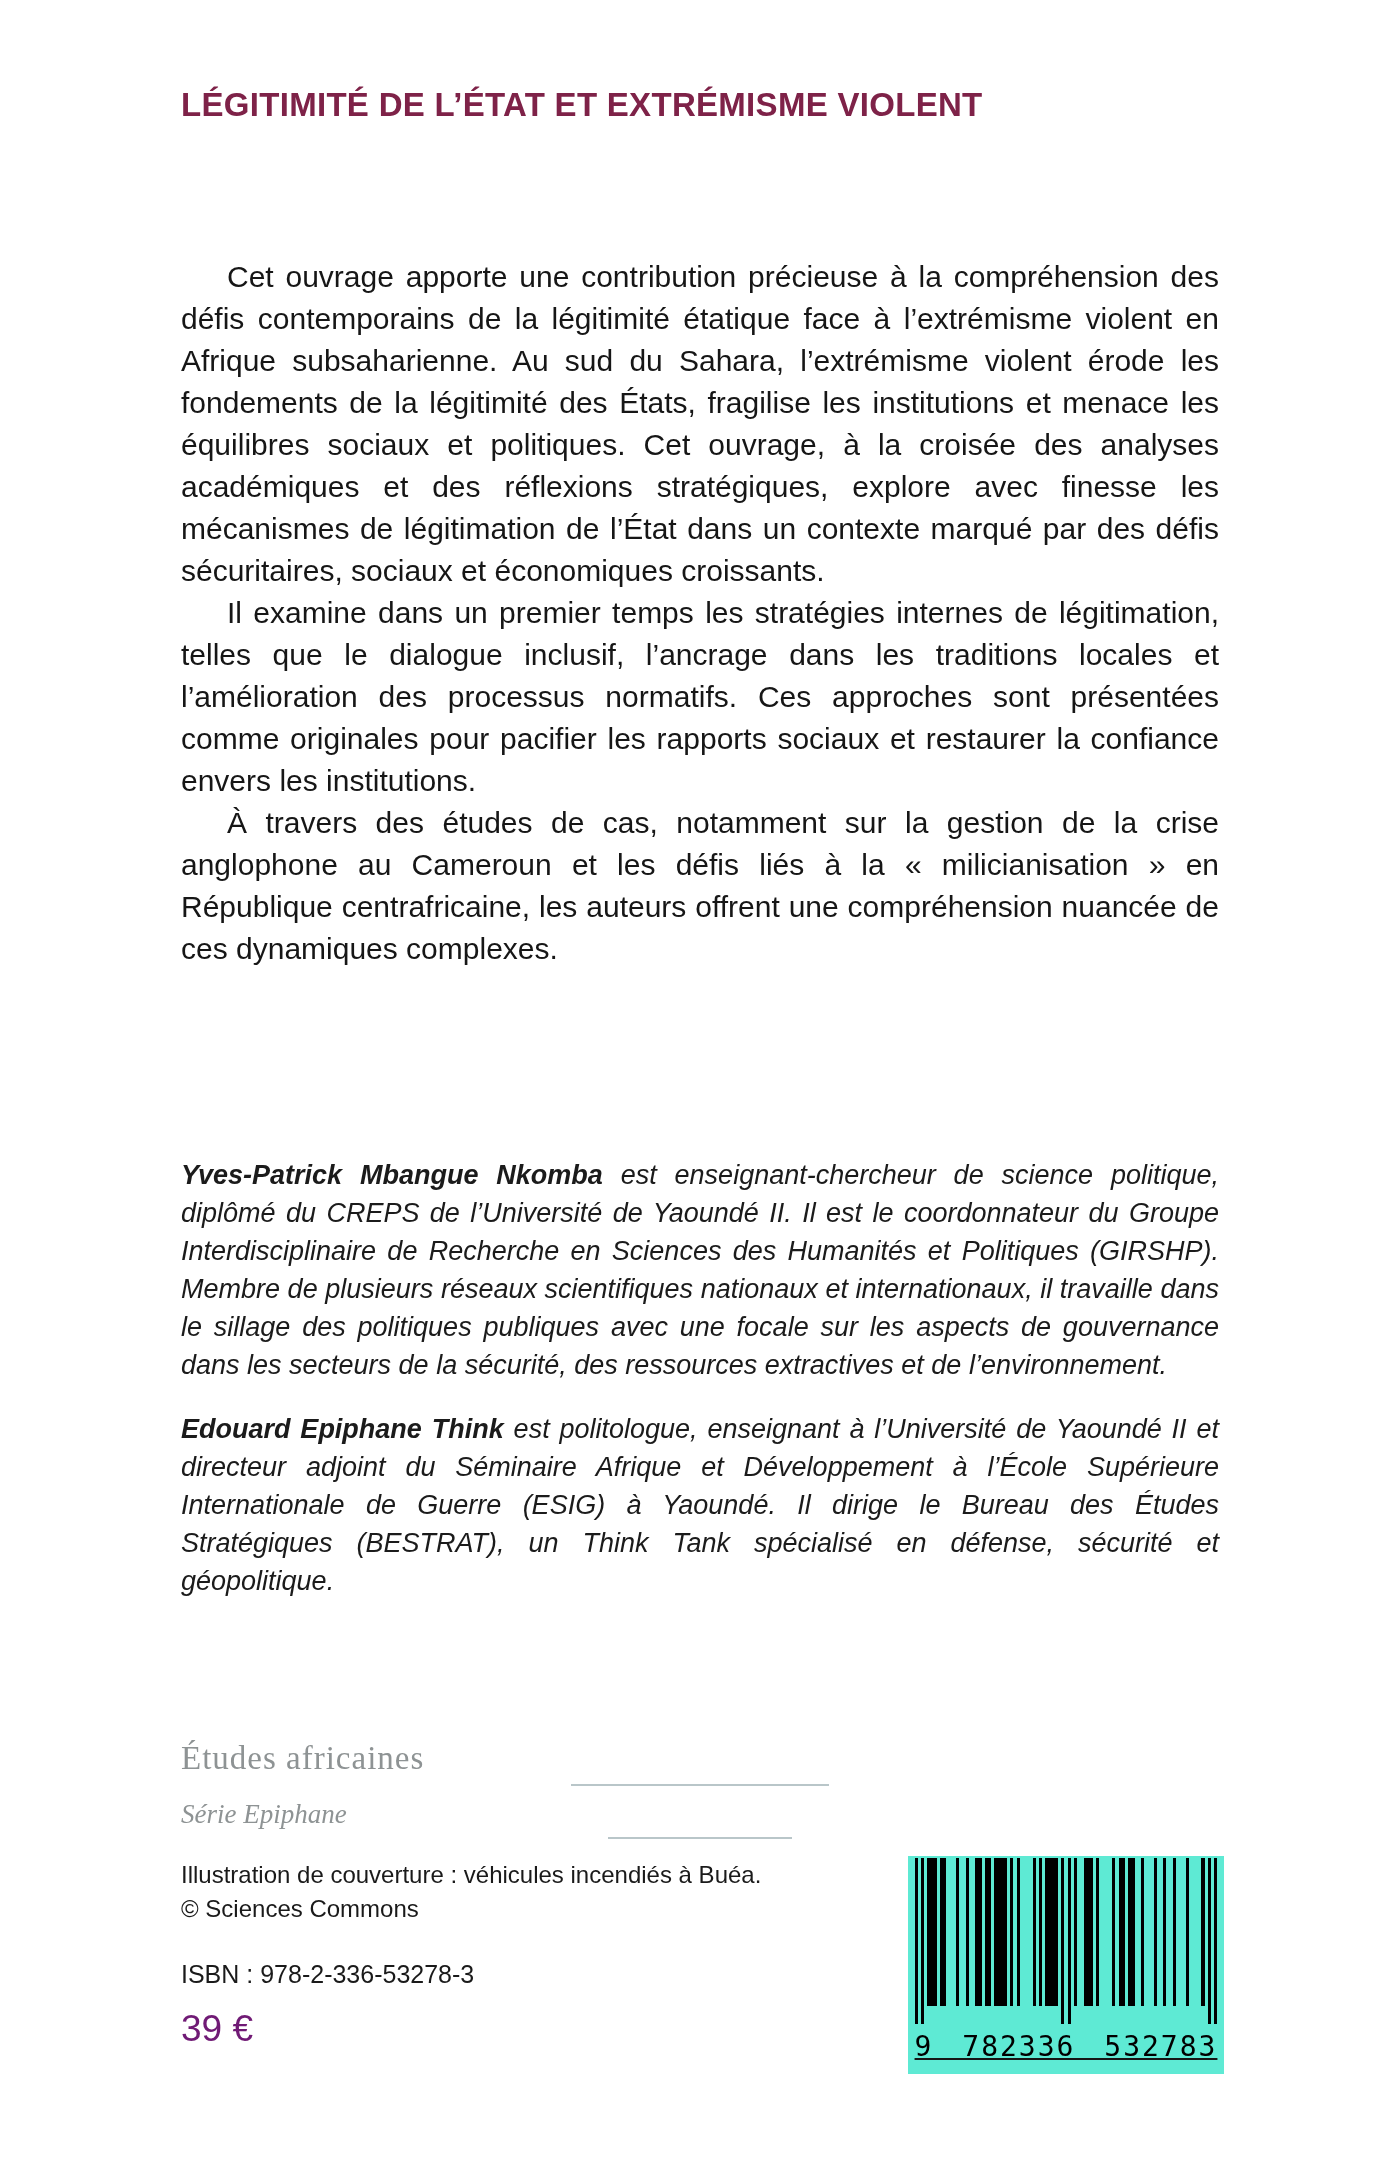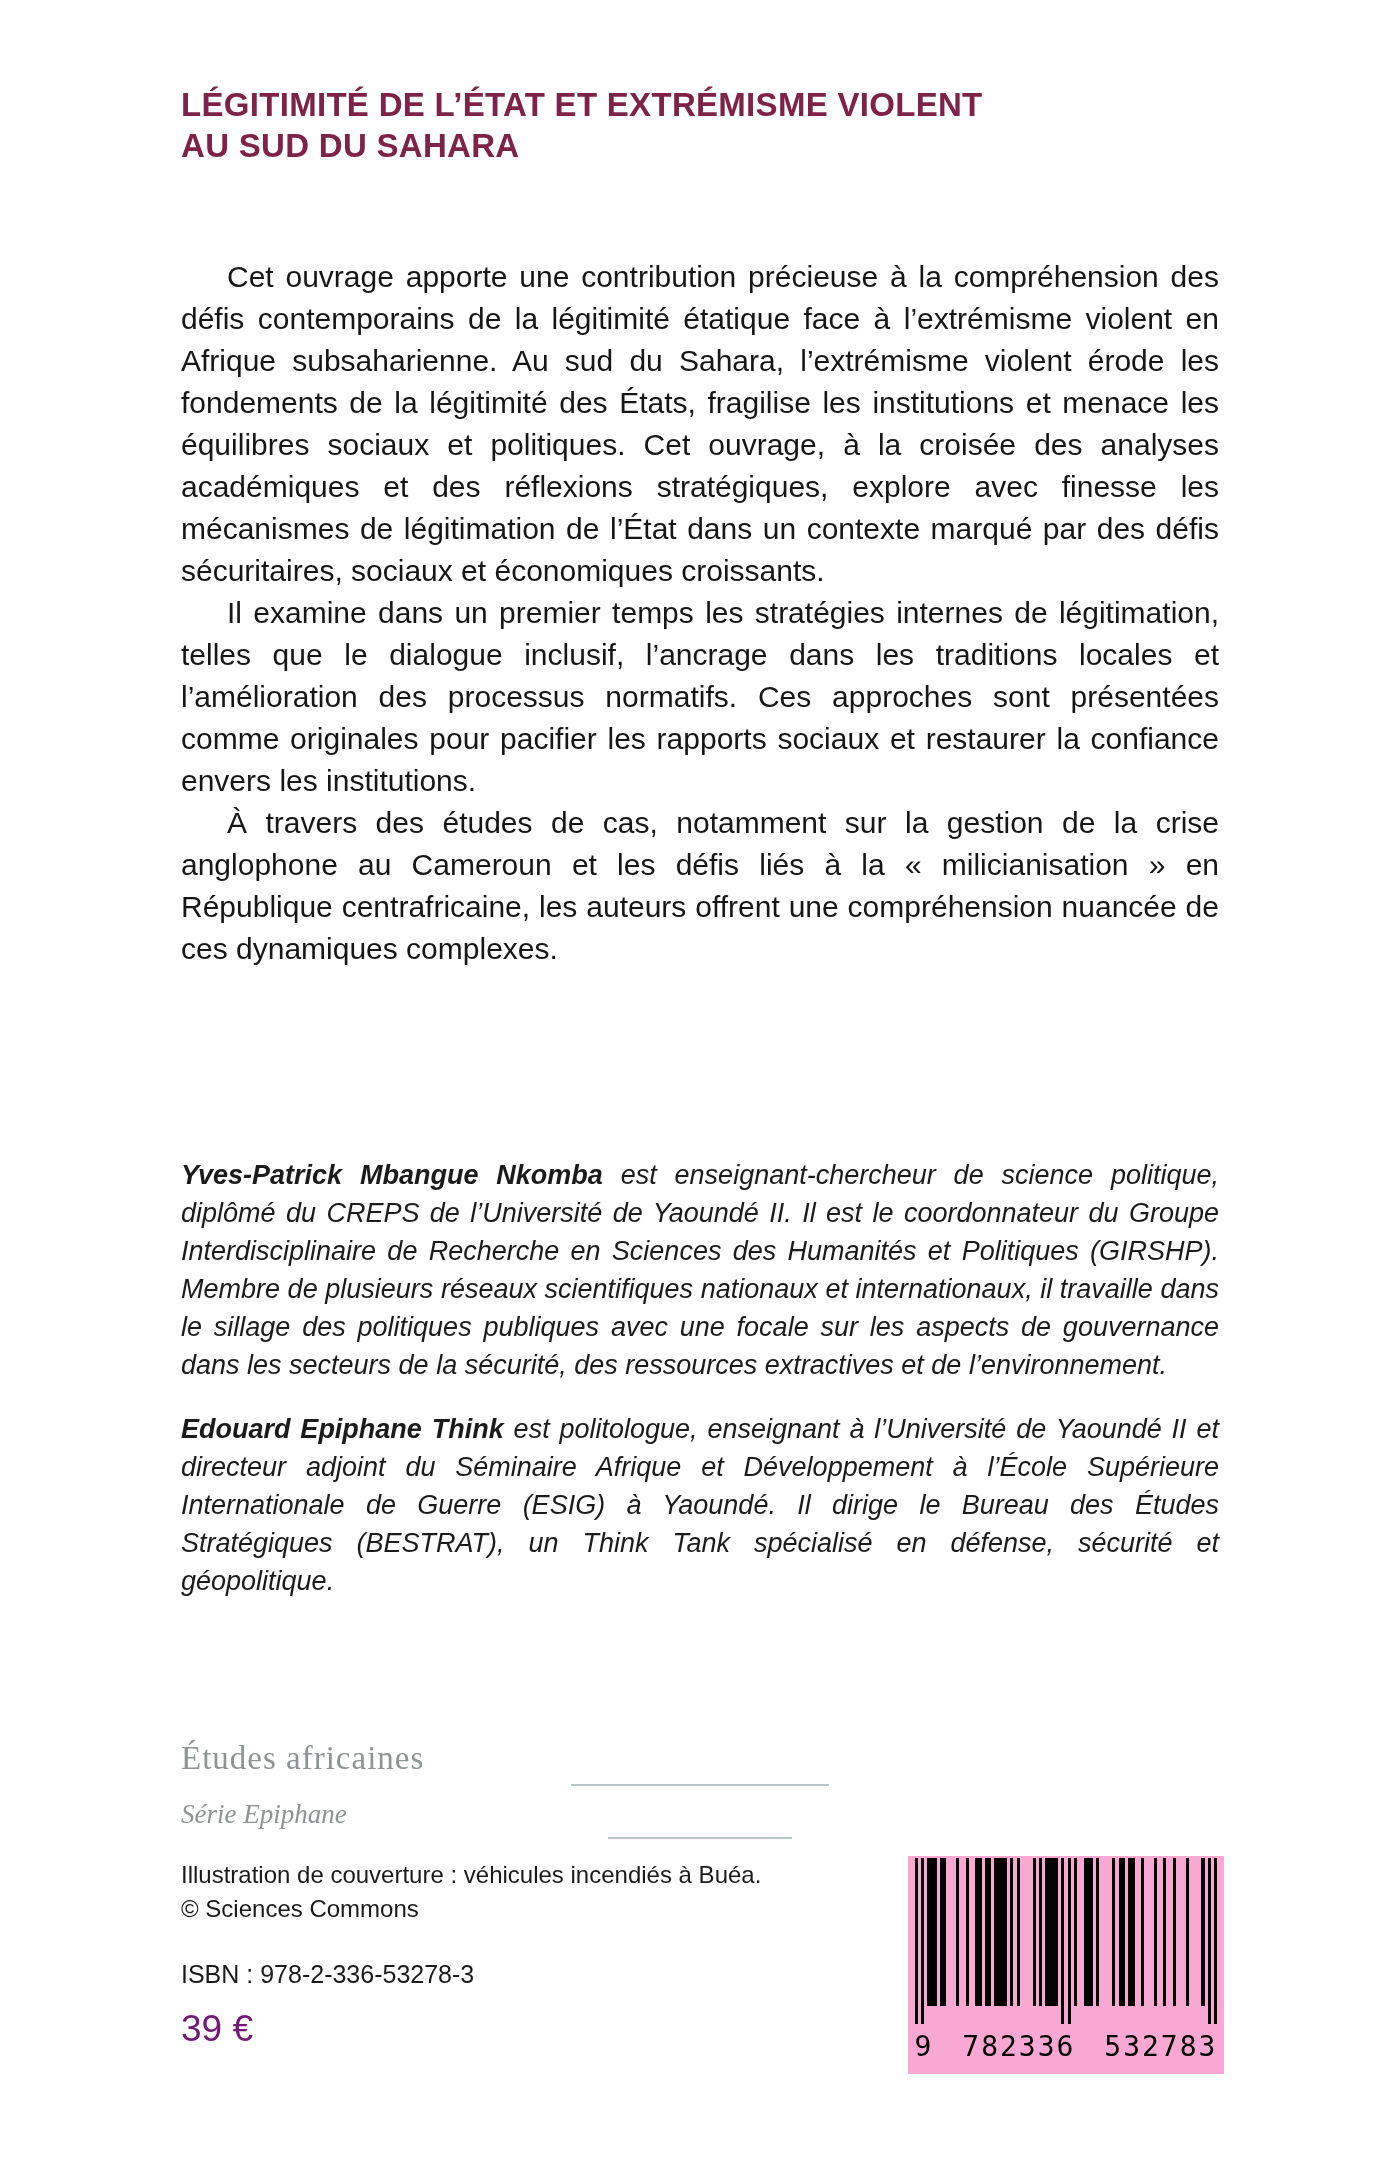--- a/index.html
+++ b/index.html
@@ -117,24 +117,25 @@
     color: #701a75;
   }
 
   
   .barcode-box {
     position: absolute;
     left: 908px;
     top: 1856px;
     width: 316px;
     height: 218px;
-    background: #f9a8d4;
+    background: #5eead4;
     display: flex;
     flex-direction: column;
     align-items: center;
+    text-decoration: underline;
   }
   .bars {
     display: flex;
     align-items: flex-start;
     height: 170px;
     margin-top: 2px;
   }
   .bar-module { width: 3.2px; height: 148px; }
   .bar-module.black { background: #000000; }
   .bar-module.guard { height: 166px; }
@@ -148,21 +149,20 @@
     white-space: pre;
   }
 </style>
 </head>
 <body>
 
 <div class="page">
 
   <div class="title-block">
     <div class="title-line">LÉGITIMITÉ DE L’ÉTAT ET EXTRÉMISME VIOLENT</div>
-    <div class="title-line">AU SUD DU SAHARA</div>
   </div>
 
   <div class="synopsis">
     <p>Cet ouvrage apporte une contribution précieuse à la compréhension des défis contemporains de la légitimité étatique face à l’extrémisme violent en Afrique subsaharienne. Au sud du Sahara, l’extrémisme violent érode les fondements de la légitimité des États, fragilise les institutions et menace les équilibres sociaux et politiques. Cet ouvrage, à la croisée des analyses académiques et des réflexions stratégiques, explore avec finesse les mécanismes de légitimation de l’État dans un contexte marqué par des défis sécuritaires, sociaux et économiques croissants.</p>
     <p>Il examine dans un premier temps les stratégies internes de légitimation, telles que le dialogue inclusif, l’ancrage dans les traditions locales et l’amélioration des processus normatifs. Ces approches sont présentées comme originales pour pacifier les rapports sociaux et restaurer la confiance envers les institutions.</p>
     <p>À travers des études de cas, notamment sur la gestion de la crise anglophone au Cameroun et les défis liés à la « milicianisation » en République centrafricaine, les auteurs offrent une compréhension nuancée de ces dynamiques complexes.</p>
   </div>
 
   <div class="bios">
     <p><strong>Yves-Patrick Mbangue Nkomba</strong><span> est enseignant-chercheur de science politique, diplômé du CREPS de l’Université de Yaoundé II. Il est le coordonnateur du Groupe Interdisciplinaire de Recherche en Sciences des Humanités et Politiques (GIRSHP). Membre de plusieurs réseaux scientifiques nationaux et internationaux, il travaille dans le sillage des politiques publiques avec une focale sur les aspects de gouvernance dans les secteurs de la sécurité, des ressources extractives et de l’environnement.</span></p>

